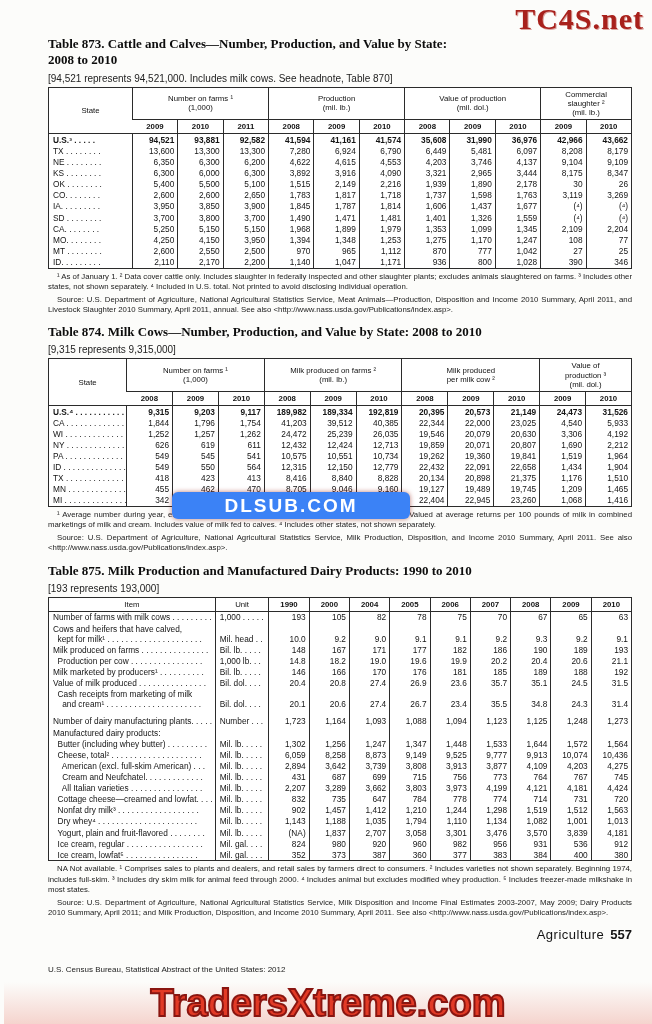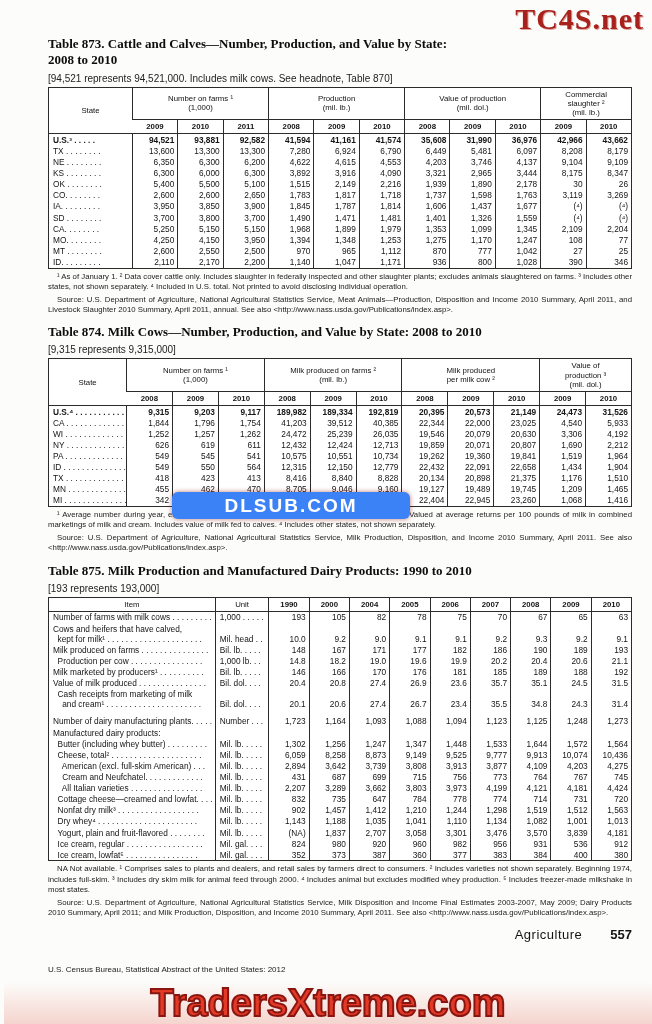--- a/index.html
+++ b/index.html
@@ -15,21 +15,21 @@
   thead th.year-h{font-weight:bold}
   thead th:first-child{border-left:none}
   tbody td{font-size:8.3px;line-height:1.22;padding:0.5px 3px;border-left:1px solid #2b2b2b;
            text-align:right;white-space:pre;overflow:hidden;vertical-align:bottom}
   tbody td:first-child{border-left:none}
   tbody td.lbl{text-align:left;padding-left:4px}
   tr.b td{font-weight:bold}
   tr.spacer td{height:6px}
   .fnote,.source{font-size:7.8px;line-height:1.3;margin-top:3px;text-indent:9px;color:#1b1b1b;text-align:justify}
   .section{margin-bottom:9px}
-  .footer-line{display:flex;justify-content:flex-end;align-items:baseline;gap:28px;margin-top:8px}
+  .footer-line{display:flex;justify-content:flex-end;align-items:baseline;gap:6px;margin-top:8px}
   .footer-section{font-size:13px;letter-spacing:0.5px}
   .footer-page{font-size:13px;font-weight:bold}
   .census{font-size:8px;margin-top:23px;color:#222}
   
   .wm-top{position:absolute;top:2px;right:8px;font-family:"Liberation Serif",serif;font-weight:bold;
           font-size:30px;color:#a8211c;letter-spacing:1px;text-shadow:1px 1px 0 #dca49f}
   .wm-mid{position:absolute;left:172px;top:492px;width:238px;height:27px;background:#3b82f6;border-radius:6px;
           color:#fff;font-weight:bold;font-size:19px;letter-spacing:2px;display:flex;align-items:center;
           justify-content:center;box-shadow:0 0 5px rgba(140,20,10,.55);font-family:"Liberation Sans",sans-serif}
   .wm-bottom{position:absolute;left:4px;right:0;bottom:0;height:42px;display:flex;align-items:center;justify-content:center;
@@ -698,21 +698,21 @@
             <td class="num">1,519</td>
             <td class="num">1,512</td>
             <td class="num">1,563</td>
           </tr>
           <tr>
             <td class="lbl">  Dry whey⁴ . . . . . . . . . . . . . . . . . . . . . .</td>
             <td class="lbl">Mil. lb. . . . .</td>
             <td class="num">1,143</td>
             <td class="num">1,188</td>
             <td class="num">1,035</td>
-            <td class="num">1,041</td>
+            <td class="num">1,794</td>
             <td class="num">1,110</td>
             <td class="num">1,134</td>
             <td class="num">1,082</td>
             <td class="num">1,001</td>
             <td class="num">1,013</td>
           </tr>
           <tr>
             <td class="lbl">  Yogurt, plain and fruit-flavored . . . . . . . .</td>
             <td class="lbl">Mil. lb. . . . .</td>
             <td class="num">(NA)</td>

